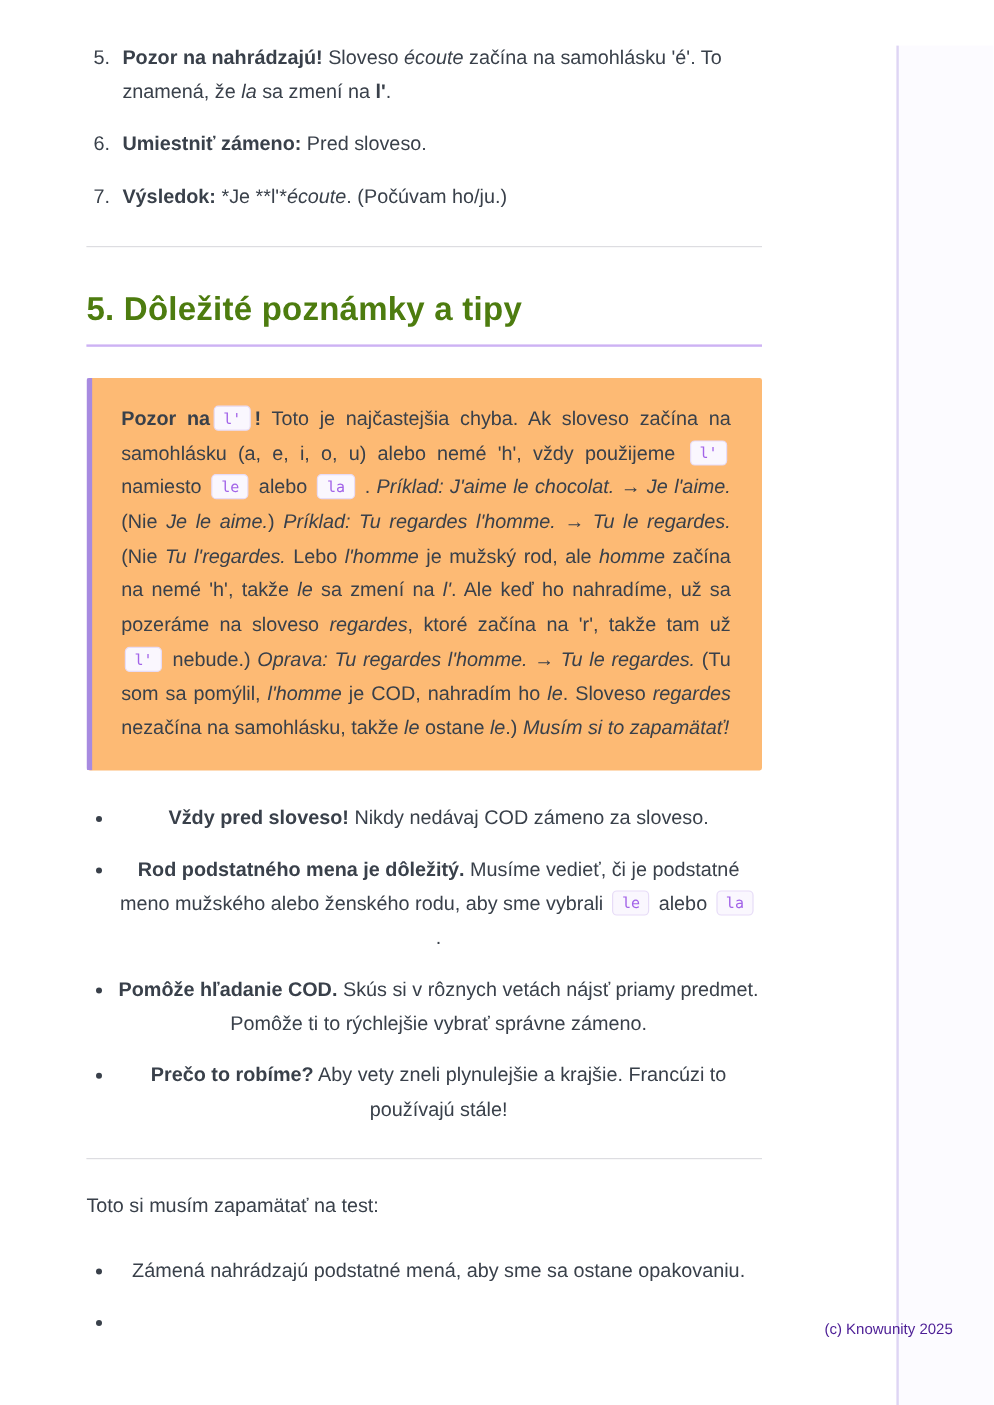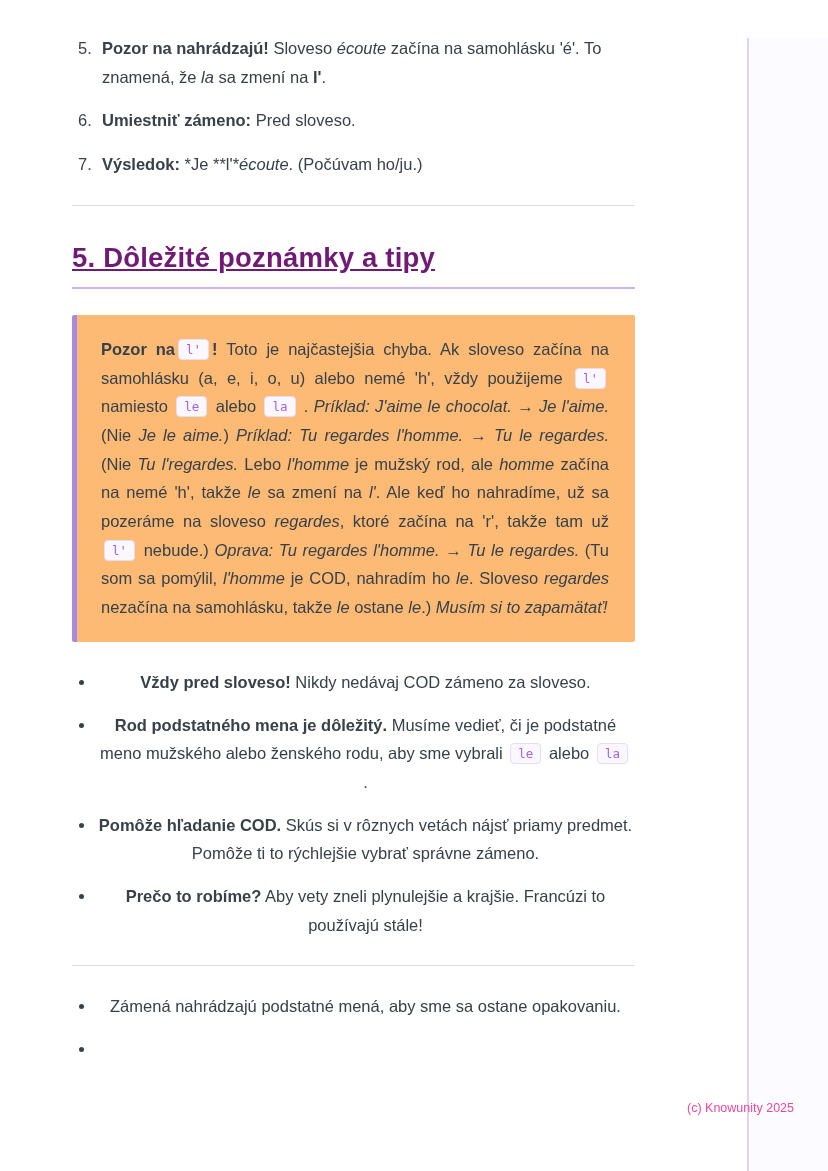--- a/index.html
+++ b/index.html
@@ -15,23 +15,23 @@
 
   
   .num-list{font-size:16.5px;line-height:1.72;}
   .num-item{display:flex;margin:0 0 15px 6px;}
   .num{flex:0 0 20px;}
   .num-text{flex:1;padding-left:4px;}
 
   hr.rule{border:none;border-top:1px solid #dddde1;margin:26px 0 0 0;}
 
   h2.sec{
-    font-size:27.5px;font-weight:700;color:#701a75;
+    font-size:27.5px;font-weight:700;color:#4d7c0f;
     margin:36px 0 0 0;padding:0 0 13px 0;
-    border-bottom:2px solid #cdb2f4;letter-spacing:.2px;text-decoration:underline;
+    border-bottom:2px solid #cdb2f4;letter-spacing:.2px;
   }
 
   .callout{
     margin-top:26px;background:#fdba74;
     border-left:5px solid #a78ae0;border-radius:2px;
     padding:20px 26px 20px 24px;
   }
   .rich{font-size:16.5px;line-height:1.74;}
   .callout .rich{text-align:justify;}
 
@@ -42,21 +42,21 @@
     background:#faf7fe;border:1px solid #e7dcf7;border-radius:4px;
     padding:2px 7px;margin:0 3px;white-space:nowrap;
     transform:translateY(-1px);
   }
 
   ul.bullets{margin:26px 0 0 0;padding-left:24px;font-size:16.5px;line-height:1.72;list-style:disc;}
   ul.bullets > li{margin-bottom:14px;text-align:center;}
 
   p.intro{font-size:16.5px;margin:26px 0 0 0;line-height:1.6;}
 
-  .footer{position:absolute;left:687px;top:1101px;font-size:12.5px;color:#ec4899;z-index:3;}
+  .footer{position:absolute;left:687px;top:1101px;font-size:12.5px;color:#4c1d95;z-index:3;}
   .vline{position:absolute;left:747px;top:38px;bottom:0;width:2px;background:#ded5f4;z-index:1;}
   .rband{position:absolute;left:749px;top:38px;right:0;bottom:0;background:#fcfbff;z-index:0;}
 </style>
 </head>
 <body>
 
 <div class="content">
 
   <div class="num-list">
 
@@ -103,20 +103,21 @@
 
       <li>
         <span class="rich"><span class="b">Prečo to robíme?</span><span> Aby vety zneli plynulejšie a krajšie. Francúzi to používajú stále!</span></span>
         
       </li>
     </ul>
 
   <hr class="rule">
 
 
+  <p class="intro">Toto si musím zapamätať na test:</p>
 
   <ul class="bullets">
 
       <li>
         <span class="rich"><span>Zámená nahrádzajú podstatné mená, aby sme sa ostane opakovaniu.</span></span>
         
       </li>
 
       <li>
         

